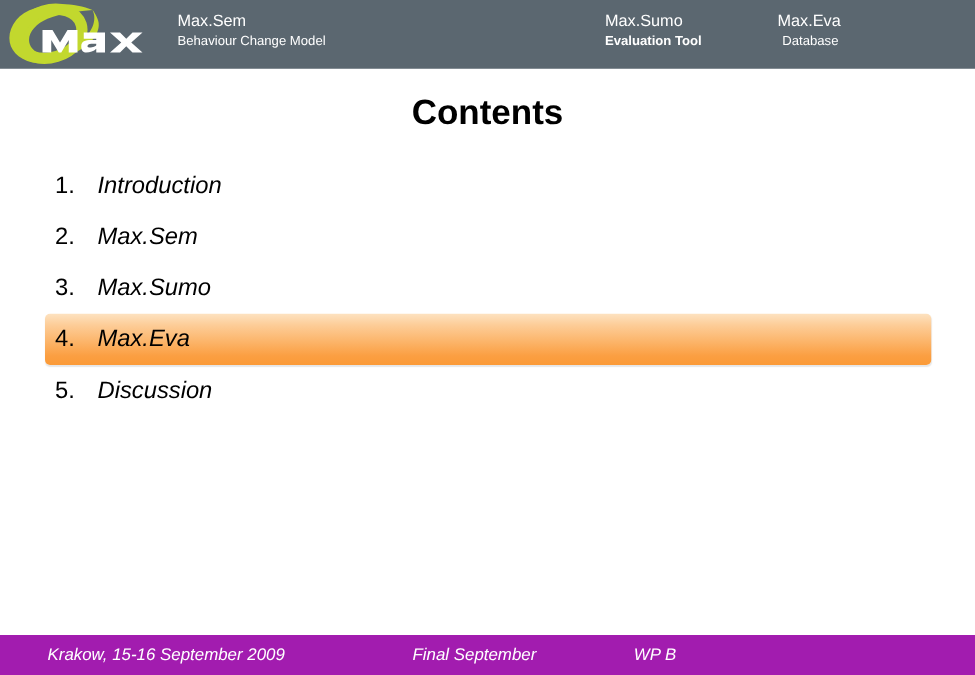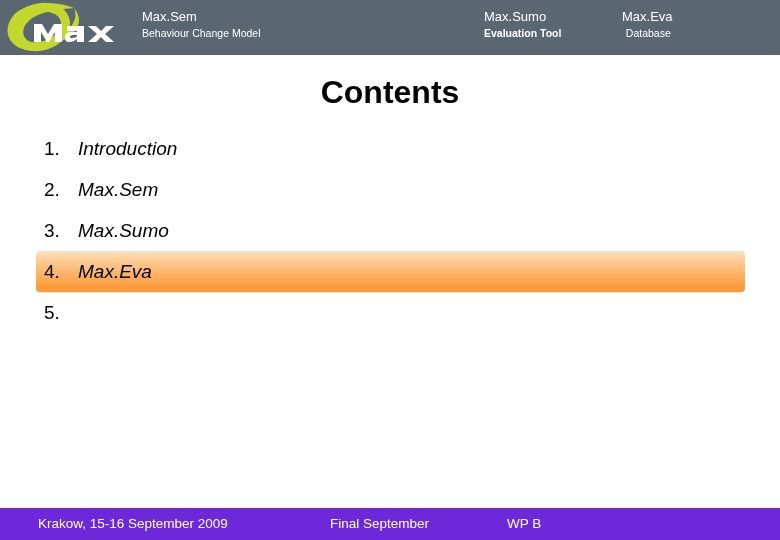--- a/index.html
+++ b/index.html
@@ -78,21 +78,21 @@
   .col-3 .hdr-sub { margin-left: 0; font-weight: bold; }
   .col-4 .hdr-sub { margin-left: 2px; }
 
   
   .page-title {
     position: absolute;
     left: 0;
     top: 74px;
     width: 780px;
     text-align: center;
-    font-size: 32px;
+    font-size: 28px;
     font-weight: bold;
     color: #000000;
     letter-spacing: 0px;
   }
 
   
   .contents {
     position: absolute;
     left: 0;
     top: 128px;
@@ -134,21 +134,22 @@
     box-shadow: 0 1px 1px rgba(0,0,0,0.10);
   }
 
   
   .footer {
     position: absolute;
     left: 0;
     top: 508px;
     width: 780px;
     height: 32px;
-    background: #6d28d9;
+    background: #a21caf;
+    font-style: italic;
   }
   .footer-text {
     position: absolute;
     top: 8px;
     color: #ffffff;
     font-size: 13.5px;
     white-space: nowrap;
   }
   .f-loc  { left: 38px; }
   .f-conf { left: 330px; }
@@ -217,20 +218,21 @@
       <span class="label">Max.Sumo</span>
     </div>
 
     <div class="item highlight">
       <span class="num">4.</span>
       <span class="label">Max.Eva</span>
     </div>
 
     <div class="item">
       <span class="num">5.</span>
+      <span class="label">Discussion</span>
     </div>
 
   </div>
 
   <div class="footer">
     <div class="footer-text f-loc">Krakow, 15-16 September 2009</div>
     <div class="footer-text f-conf">Final September</div>
     <div class="footer-text f-wp">WP B</div>
   </div>
 

